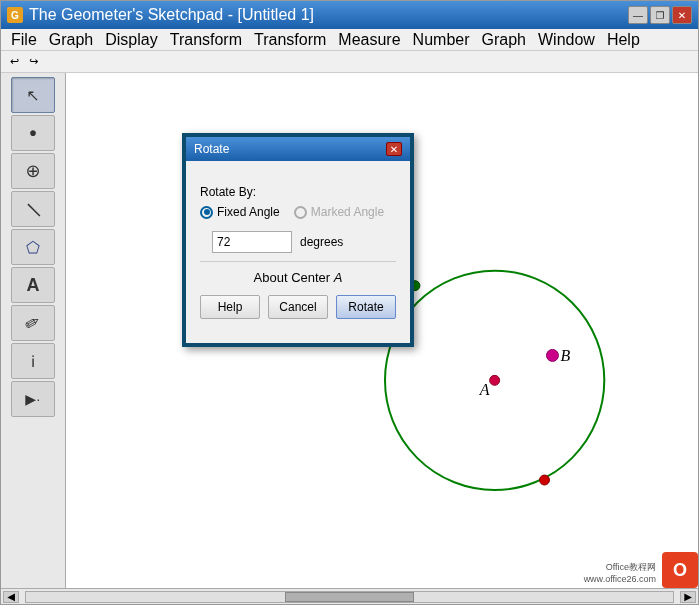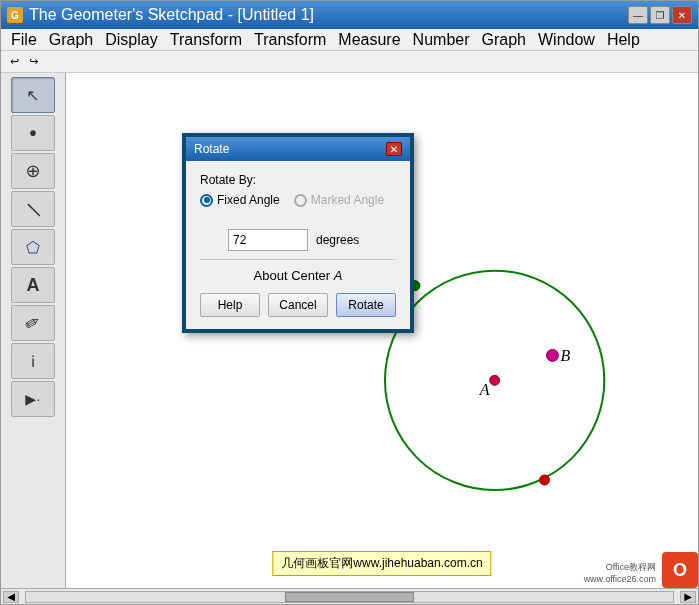--- a/index.html
+++ b/index.html
@@ -224,33 +224,33 @@
       border-radius: 2px;
       display: flex;
       align-items: center;
       justify-content: center;
       cursor: pointer;
       font-size: 10px;
       color: white;
     }
 
     .dialog-content {
-      padding: 12px 14px;
+      padding: 24px 14px;
     }
 
     .dialog-section-label {
       font-size: 12px;
       margin-bottom: 6px;
       color: #000;
     }
 
     .radio-group {
       display: flex;
       gap: 14px;
-      margin-bottom: 22px;
+      margin-bottom: 12px;
       align-items: flex-start;
     }
 
     .radio-option {
       display: flex;
       align-items: center;
       gap: 4px;
       font-size: 12px;
     }
 
@@ -282,21 +282,21 @@
 
     .radio-label.disabled {
       color: #aaa;
     }
 
     .angle-input-row {
       display: flex;
       align-items: center;
       gap: 8px;
       margin-bottom: 8px;
-      margin-left: 28px;
+      margin-left: 12px;
     }
 
     .angle-input {
       width: 80px;
       height: 22px;
       border: 1px solid #aaa;
       background: white;
       padding: 2px 4px;
       font-size: 12px;
       text-align: left;
@@ -509,23 +509,20 @@
             About Center <em>A</em>
           </div>
           <div class="dialog-buttons">
             <button class="dialog-btn">Help</button>
             <button class="dialog-btn">Cancel</button>
             <button class="dialog-btn primary">Rotate</button>
           </div>
         </div>
       </div>
 
-      <div class="watermark">
-        <span>几何画板官网www.jihehuaban.com.cn</span>
-      </div>
 
       <div class="office-badge">
         <div style="text-align:right; padding-bottom:4px; margin-right:4px;">
           <div style="font-size:9px; color:#555;">Office教程网</div>
           <div style="font-size:9px; color:#555;text-align:center;">www.office26.com</div>
         </div>
         <div class="office-icon">O</div>
       </div>
     </div>
   </div>

